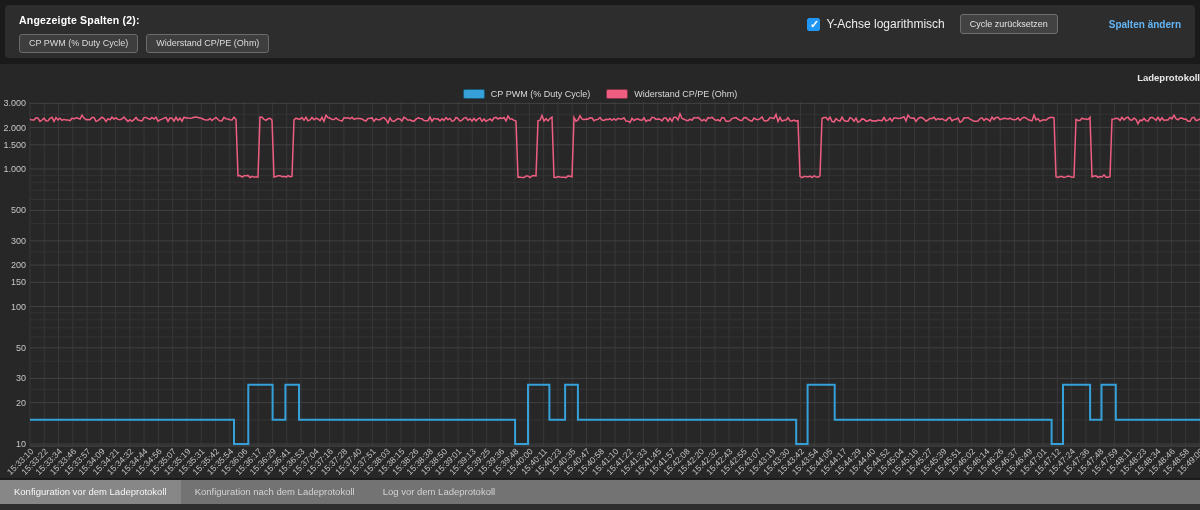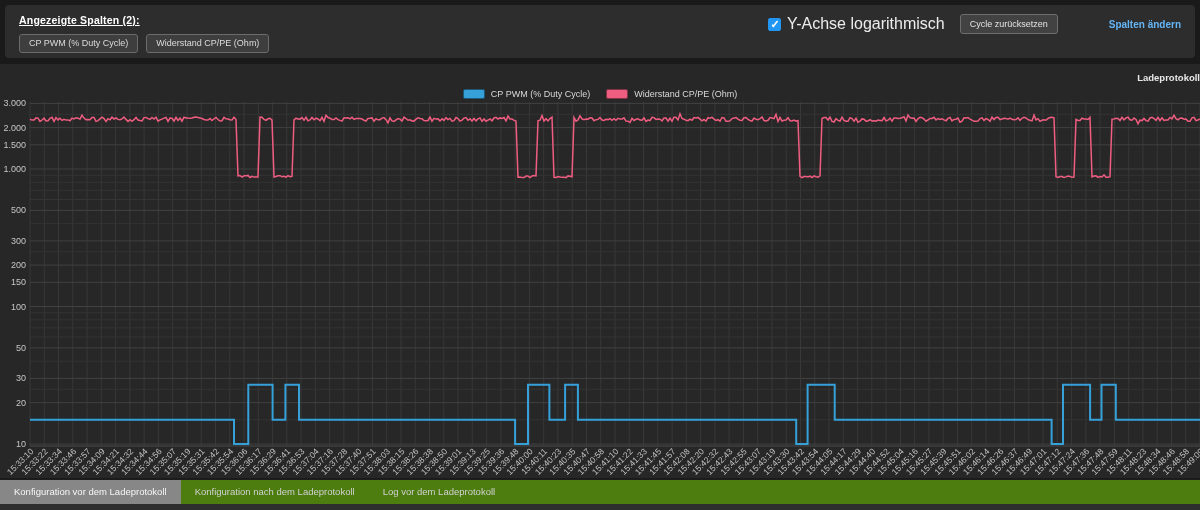--- a/index.html
+++ b/index.html
@@ -8,21 +8,21 @@
     background:#1a1a1a; font-family:"Liberation Sans", sans-serif;
     -webkit-font-smoothing:antialiased;
   }
   
   .toolbar {
     position:absolute; left:5px; top:5px; right:5px; height:53px;
     background:#2d2d2d; border-radius:4px;
   }
   .toolbar-heading {
     position:absolute; left:14px; top:9px;
-    font-size:10.5px; font-weight:bold; color:#ffffff; letter-spacing:.2px;text-decoration:underline;
+    font-size:10.5px; font-weight:bold; color:#ffffff; letter-spacing:.2px;
   }
   .chips { position:absolute; left:14px; top:29px; display:flex; gap:8px; }
   .chip {
     background:#3e3e3e; border:1px solid #6b6b6b; border-radius:3px;
     color:#dcdcdc; font-size:9px; padding:3px 9px; line-height:11px;
     cursor:pointer; white-space:nowrap;
   }
   .toolbar-right {
     position:absolute; right:14px; top:0; height:38px;
     display:flex; align-items:center; gap:15px;
@@ -30,21 +30,21 @@
   .cb-wrap { display:flex; align-items:center; gap:6px; cursor:pointer; }
   .checkbox {
     width:13px; height:13px; border-radius:2px; box-sizing:border-box;
     background:#2b2b2b; border:1px solid #777; position:relative;
   }
   .checkbox.checked { background:#2196f3; border-color:#2196f3; }
   .checkbox.checked::after {
     content:"\2713"; position:absolute; left:1.5px; top:-1px;
     color:#fff; font-size:11px; font-weight:bold;
   }
-  .cb-label { color:#ececec; font-size:16px; }
+  .cb-label { color:#ececec; font-size:12px; }
   .btn {
     background:#424242; border:1px solid #6e6e6e; border-radius:3px;
     color:#e3e3e3; font-size:9px; padding:4px 9px; cursor:pointer; white-space:nowrap;
   }
   .link { color:#64b5f6; font-size:10px; font-weight:bold; cursor:pointer; white-space:nowrap;margin-left:36px; }
 
   
   .chart-section {
     position:absolute; left:0; top:64px; width:1200px; height:414px;
     background:#272727;
@@ -60,21 +60,21 @@
   .legend-item { display:flex; align-items:center; gap:6px; font-size:9px; color:#d8d8d8; }
   .swatch {
     width:22px; height:10px; border-radius:2px; box-sizing:border-box;
     border:1px solid rgba(0,0,0,.45);
   }
   svg.plot { position:absolute; left:0; top:0; display:block; }
 
   
   .tabbar {
     position:absolute; left:0; top:479px; width:1200px; height:24px;
-    background:#4d7c0f; display:flex; border-top:1px solid #1d1d1d;
+    background:#737373; display:flex; border-top:1px solid #1d1d1d;
   }
   .tab {
     font-size:9.5px; color:#d2d2d2; line-height:24px; padding:0 14px;
     cursor:pointer; white-space:nowrap;
   }
   .tab.active { background:#878787; color:#f6f6f6; }
   .bottom-strip { position:absolute; left:0; top:504px; width:1200px; height:6px; background:#2e2e2e; }
 </style>
 </head>
 <body>

